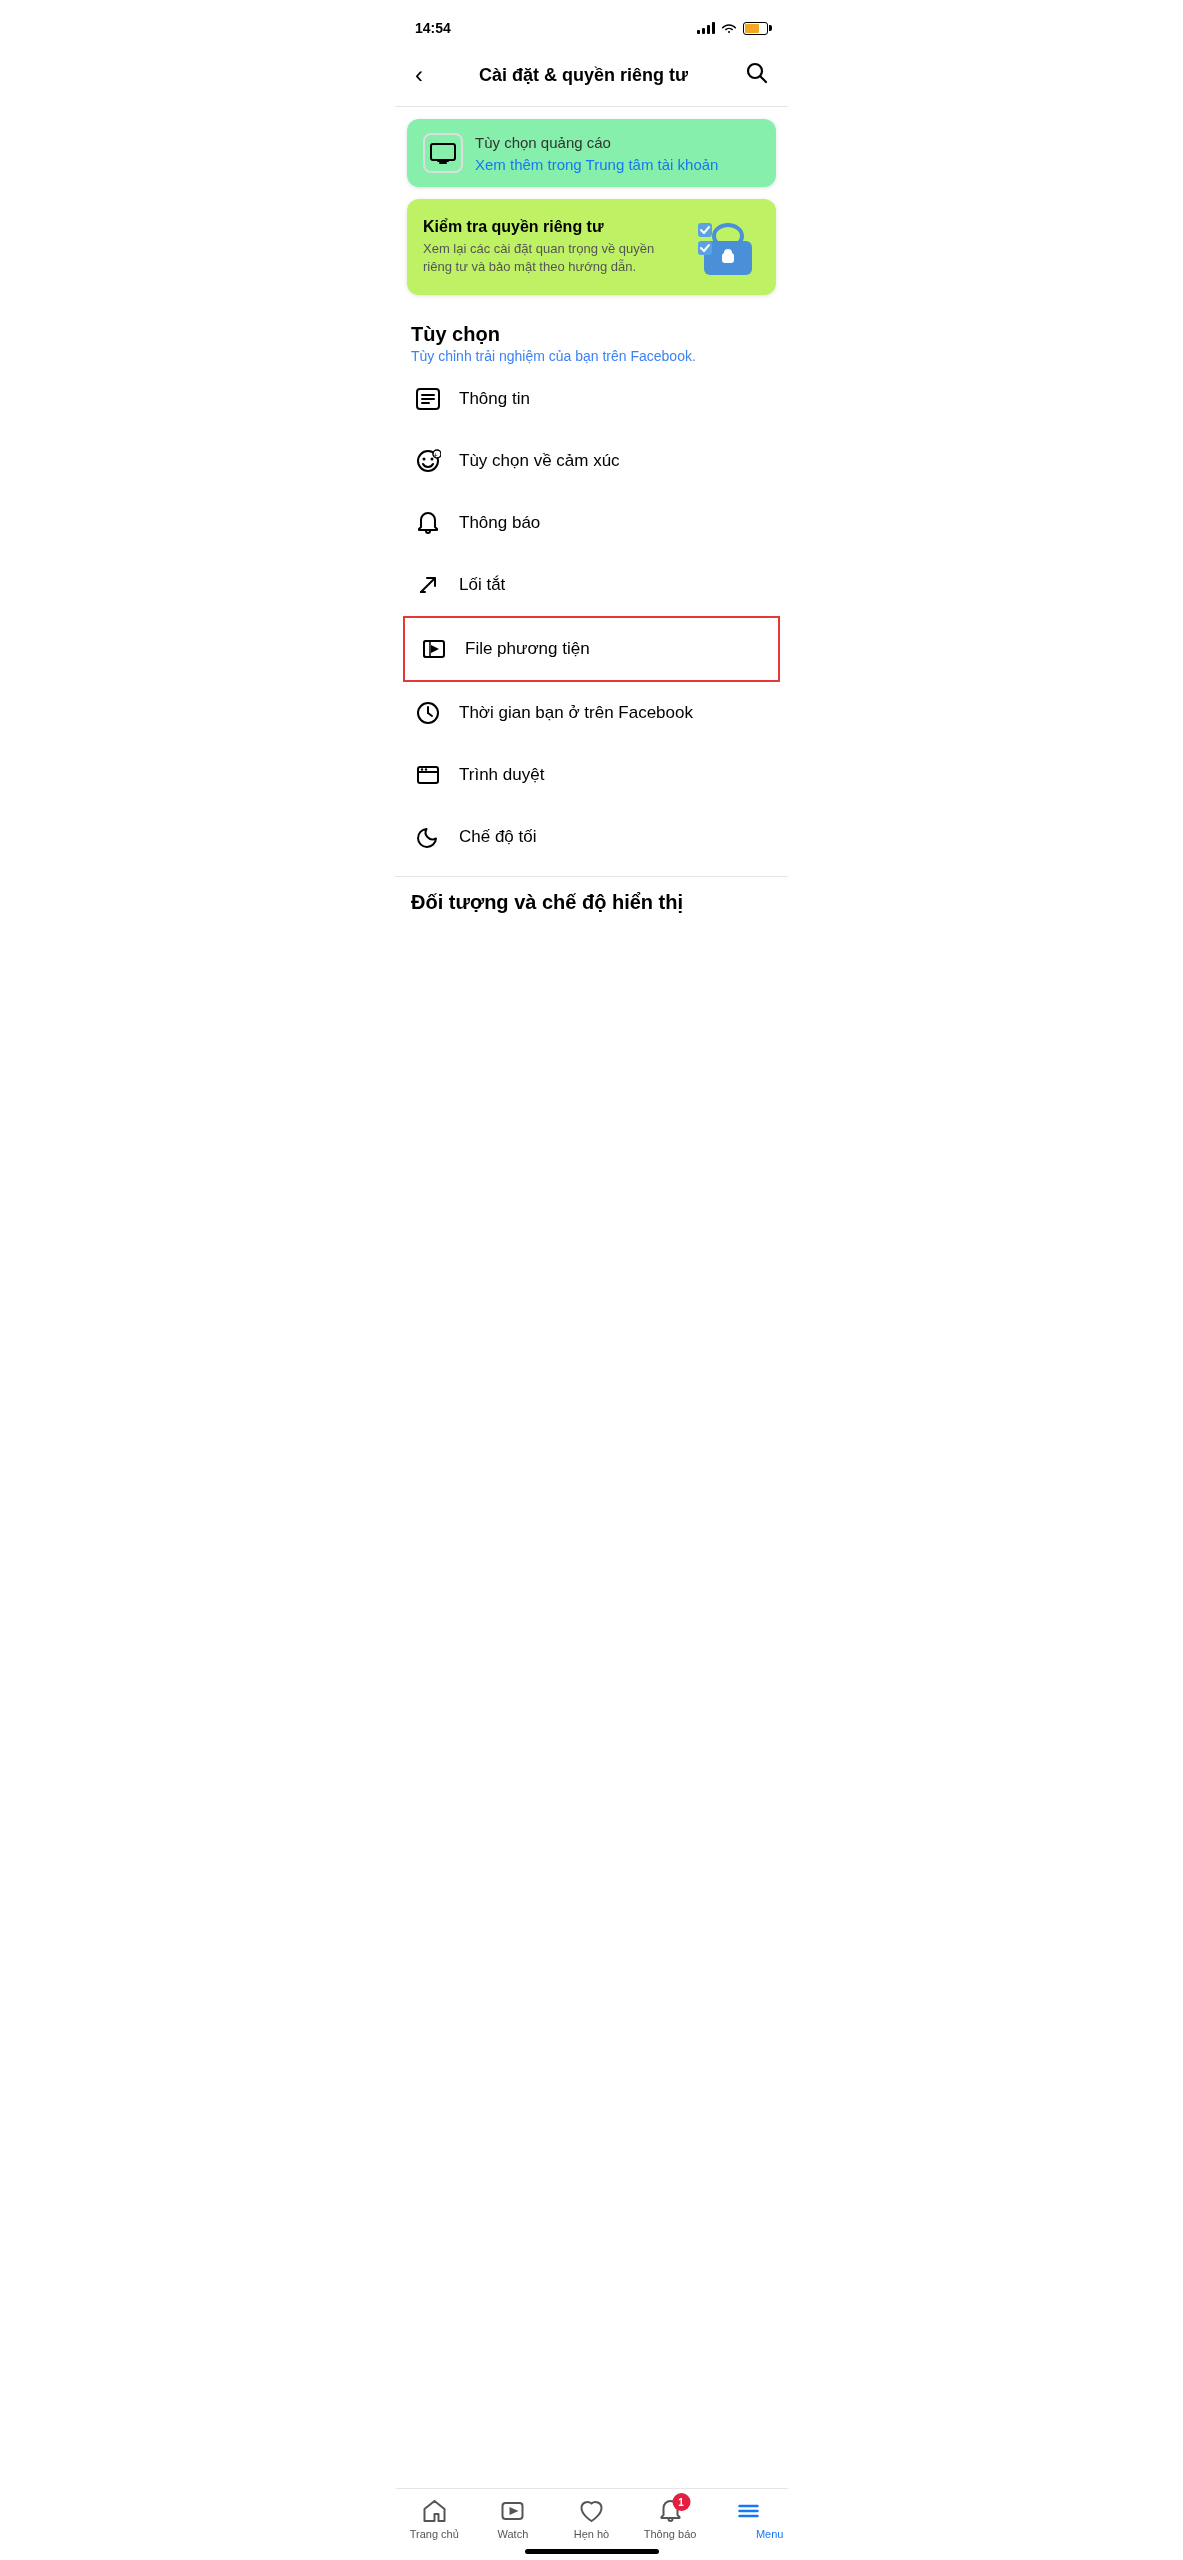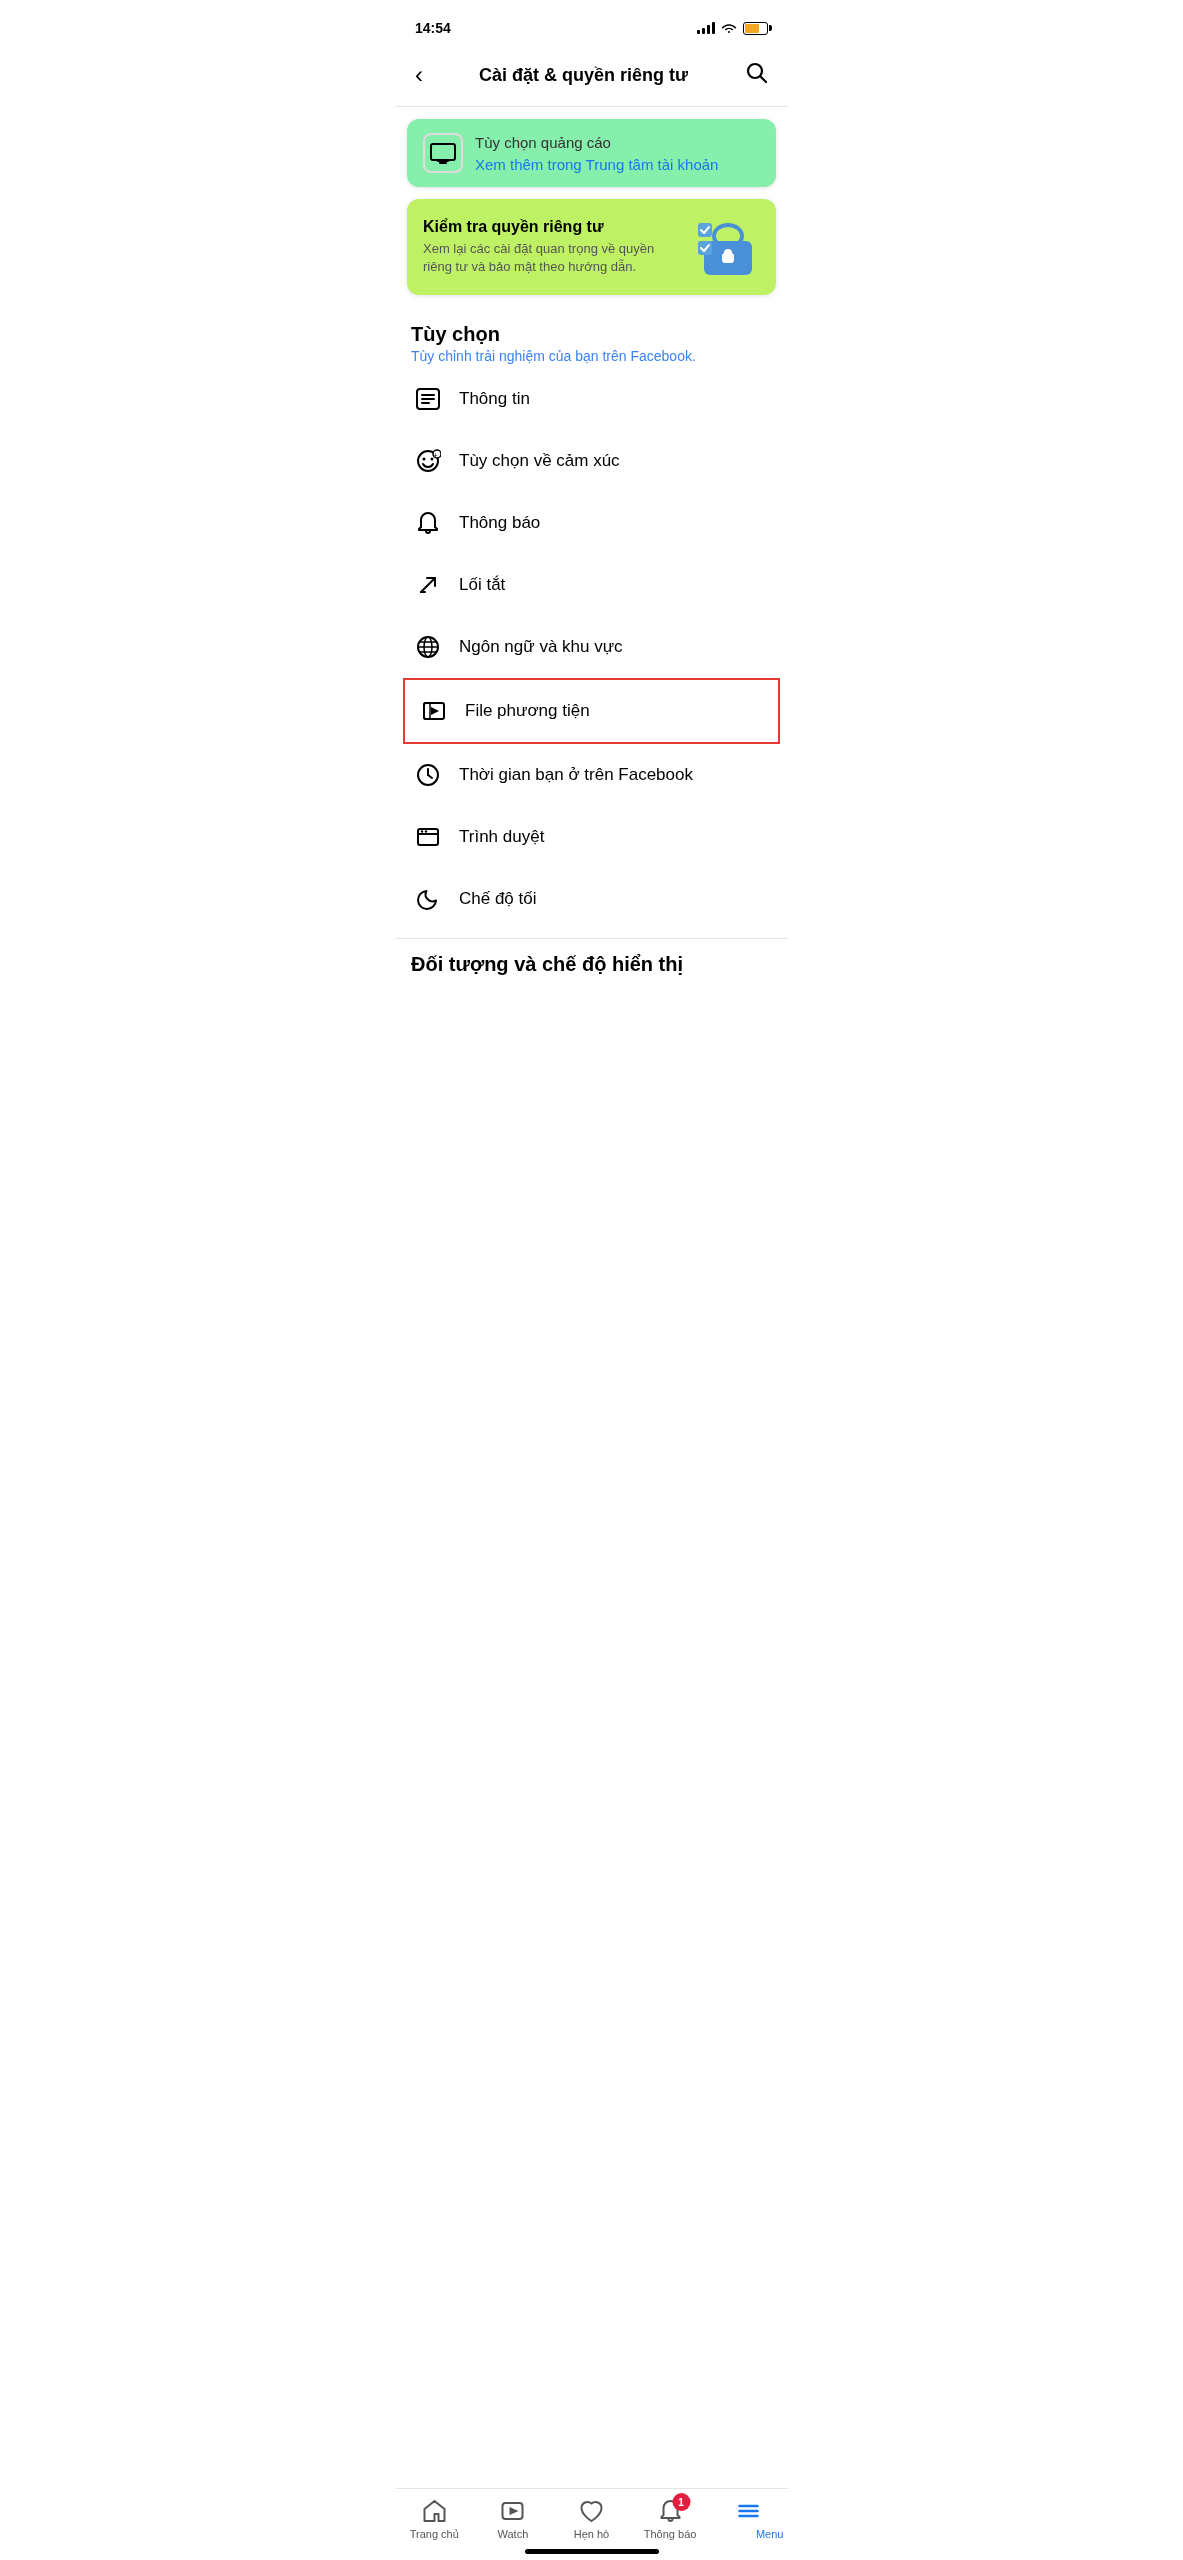--- a/index.html
+++ b/index.html
@@ -439,32 +439,20 @@
       <div class="menu-item-icon">
         <svg viewBox="0 0 26 26" fill="none">
           <line x1="6" y1="20" x2="20" y2="6" stroke="#000" stroke-width="2" stroke-linecap="round"></line>
           <path d="M12 6l8 0 0 8" stroke="#000" stroke-width="2" stroke-linecap="round" stroke-linejoin="round"></path>
           <line x1="6" y1="20" x2="10" y2="20" stroke="#000" stroke-width="2" stroke-linecap="round"></line>
         </svg>
       </div>
       <span class="menu-item-label">Lối tắt</span>
     </div>
 
-    <div class="menu-item">
-      <div class="menu-item-icon">
-        <svg viewBox="0 0 26 26" fill="none">
-          <circle cx="13" cy="13" r="10" stroke="#000" stroke-width="2"></circle>
-          <ellipse cx="13" cy="13" rx="4" ry="10" stroke="#000" stroke-width="1.5"></ellipse>
-          <line x1="3" y1="13" x2="23" y2="13" stroke="#000" stroke-width="1.5"></line>
-          <line x1="5" y1="8" x2="21" y2="8" stroke="#000" stroke-width="1.5"></line>
-          <line x1="5" y1="18" x2="21" y2="18" stroke="#000" stroke-width="1.5"></line>
-        </svg>
-      </div>
-      <span class="menu-item-label">Ngôn ngữ và khu vực</span>
-    </div>
 
     <div class="menu-item highlighted">
       <div class="menu-item-icon">
         <svg viewBox="0 0 26 26" fill="none">
           <rect x="3" y="5" width="20" height="16" rx="2" stroke="#000" stroke-width="2"></rect>
           <polygon points="10,9 10,17 18,13" fill="#000"></polygon>
           <rect x="3" y="5" width="6" height="16" rx="1" stroke="#000" stroke-width="1.5" fill="none"></rect>
         </svg>
       </div>
       <span class="menu-item-label">File phương tiện</span>

